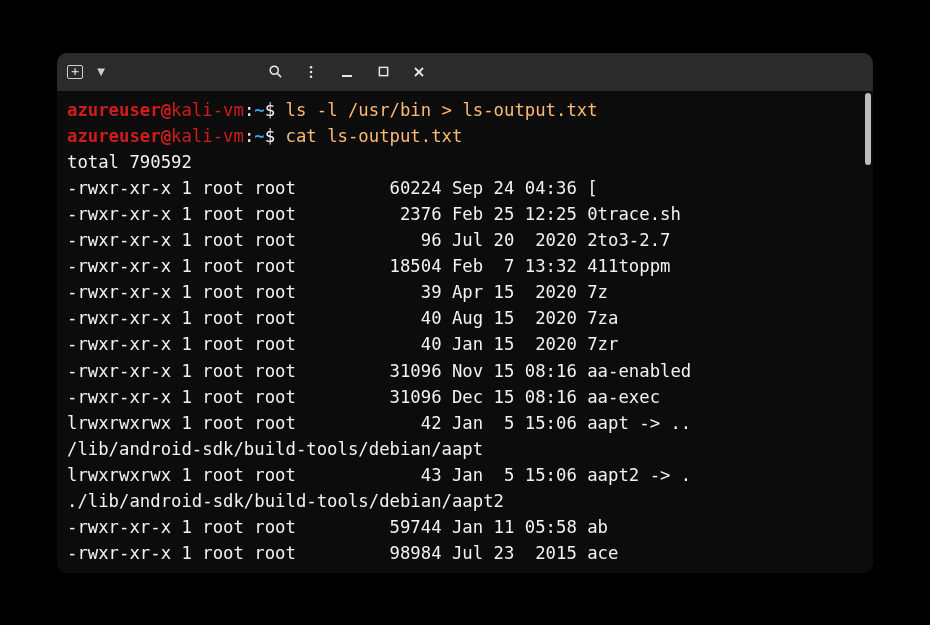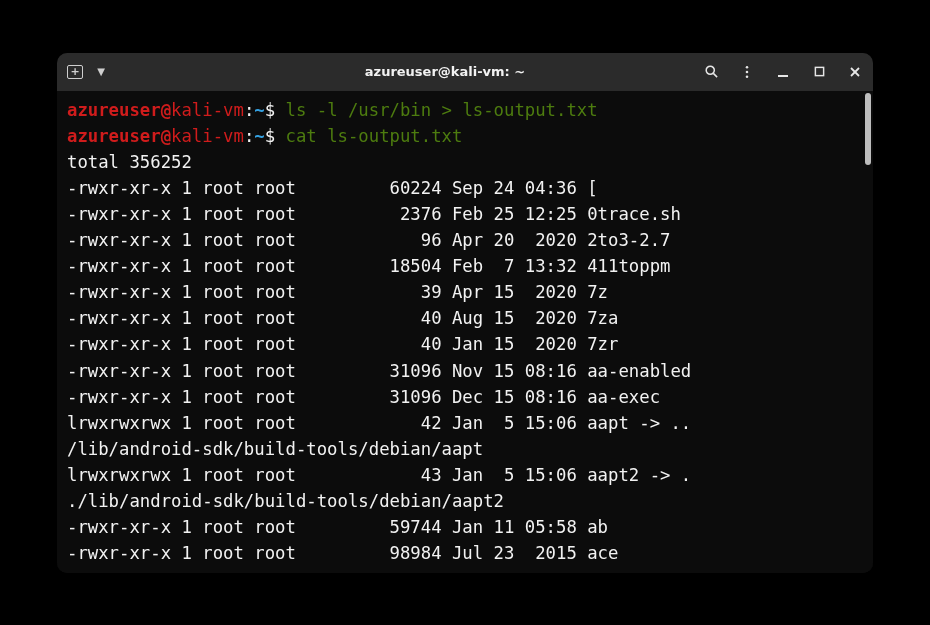--- a/index.html
+++ b/index.html
@@ -98,34 +98,33 @@
       height: 72px;
       background: #bdbdbd;
       border-radius: 3px;
     }
     .p-user { color: #d01c1c; font-weight: bold; }
     .p-host { color: #d01c1c; font-weight: normal; }
     .p-at { color: #d01c1c; font-weight: bold; }
     .p-colon { color: #f2f2f2; }
     .p-path { color: #34a0e0; font-weight: bold; }
     .p-sym { color: #f2f2f2; }
-    .cmd { color: #4d7c0f; }
+    .cmd { color: #fdba74; }
   </style>
 </head>
 <body>
 
 <div class="window">
   <div class="titlebar">
     <div class="tb-left">
       <span class="tb-icon">
         <span class="new-tab-box">+</span>
       </span>
       <span class="tb-icon chev">▼</span>
     </div>
-    <div class="tb-title">azureuser@kali-vm: ~</div>
     <div class="tb-right">
       <span class="tb-icon">
         <svg width="15" height="15" viewBox="0 0 24 24" fill="none" stroke="#e6e6e6" stroke-width="2.4">
             <circle cx="10" cy="10" r="6.5"></circle>
             <line x1="15" y1="15" x2="21" y2="21"></line>
           </svg>
       </span>
       <span class="tb-icon">
         <svg width="14" height="14" viewBox="0 0 24 24" fill="#e6e6e6">
             <circle cx="12" cy="4" r="2.2"></circle>
@@ -148,24 +147,24 @@
             <line x1="2" y1="2" x2="10" y2="10"></line>
             <line x1="10" y1="2" x2="2" y2="10"></line>
           </svg>
       </span>
     </div>
   </div>
 
   <div class="terminal-wrap">
     <div class="terminal"><span><span class="p-user">azureuser</span><span class="p-at">@</span><span class="p-host">kali-vm</span><span class="p-colon">:</span><span class="p-path">~</span><span class="p-sym">$</span> <span class="cmd">ls -l /usr/bin &gt; ls-output.txt</span></span>
 <span><span class="p-user">azureuser</span><span class="p-at">@</span><span class="p-host">kali-vm</span><span class="p-colon">:</span><span class="p-path">~</span><span class="p-sym">$</span> <span class="cmd">cat ls-output.txt</span></span>
-<span>total 356252</span>
+<span>total 790592</span>
 <span>-rwxr-xr-x 1 root root         60224 Sep 24 04:36 [</span>
 <span>-rwxr-xr-x 1 root root          2376 Feb 25 12:25 0trace.sh</span>
-<span>-rwxr-xr-x 1 root root            96 Apr 20  2020 2to3-2.7</span>
+<span>-rwxr-xr-x 1 root root            96 Jul 20  2020 2to3-2.7</span>
 <span>-rwxr-xr-x 1 root root         18504 Feb  7 13:32 411toppm</span>
 <span>-rwxr-xr-x 1 root root            39 Apr 15  2020 7z</span>
 <span>-rwxr-xr-x 1 root root            40 Aug 15  2020 7za</span>
 <span>-rwxr-xr-x 1 root root            40 Jan 15  2020 7zr</span>
 <span>-rwxr-xr-x 1 root root         31096 Nov 15 08:16 aa-enabled</span>
 <span>-rwxr-xr-x 1 root root         31096 Dec 15 08:16 aa-exec</span>
 <span>lrwxrwxrwx 1 root root            42 Jan  5 15:06 aapt -&gt; ..</span>
 <span>/lib/android-sdk/build-tools/debian/aapt</span>
 <span>lrwxrwxrwx 1 root root            43 Jan  5 15:06 aapt2 -&gt; .</span>
 <span>./lib/android-sdk/build-tools/debian/aapt2</span>

